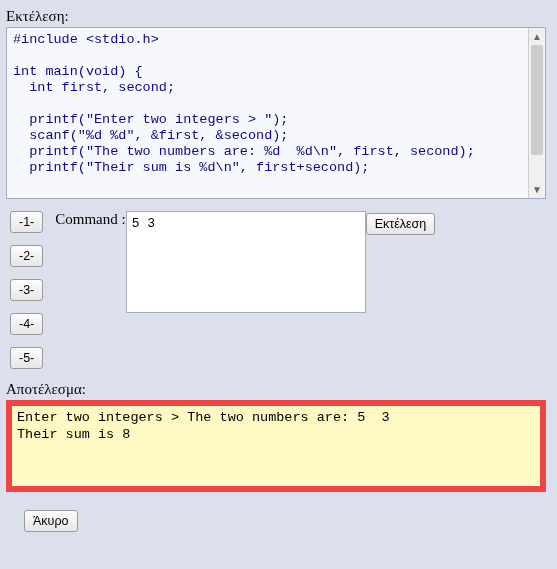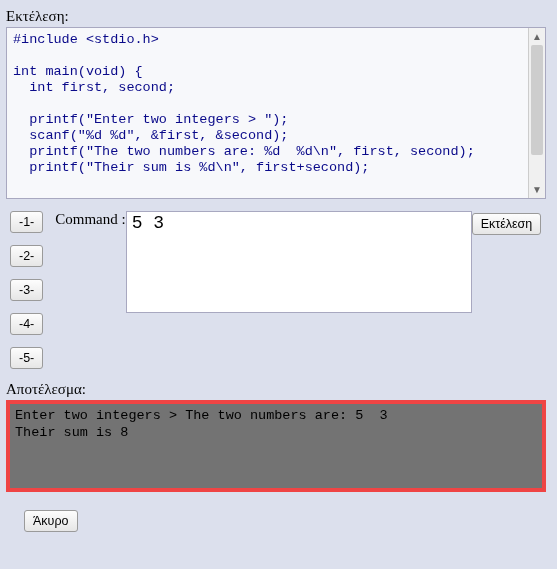--- a/index.html
+++ b/index.html
@@ -86,40 +86,40 @@
     white-space: nowrap;
   }
   .cmd-col {
     display: flex;
   }
   .cmd-label {
     font-size: 15px;
     margin-bottom: 2px;
   }
   .cmd-box {
-    width: 346px;
+    width: 240px;
     height: 102px;
     background: #fff;
     border: 1px solid #a8a8c0;
     padding: 3px 5px;
     font-family: "Courier New", monospace;
-    font-size: 18px;
+    font-size: 13px;
     line-height: 17px;
     white-space: pre;
     resize: none;
     overflow: auto;
   }
   .exec-row {
     margin-top: 2px;
   }
   .result-box {
     width: 540px;
     height: 92px;
-    background: #737373;
-    border: 4px solid #ef4444;
+    background: #fef9c3;
+    border: 6px solid #ef4444;
     padding: 3px 5px;
     font-family: "Courier New", monospace;
     font-size: 13.5px;
     line-height: 17px;
     white-space: pre;
     overflow: auto;
   }
   .cancel-row { margin-top: 18px; margin-left: 18px; }
 </style>
 </head>

